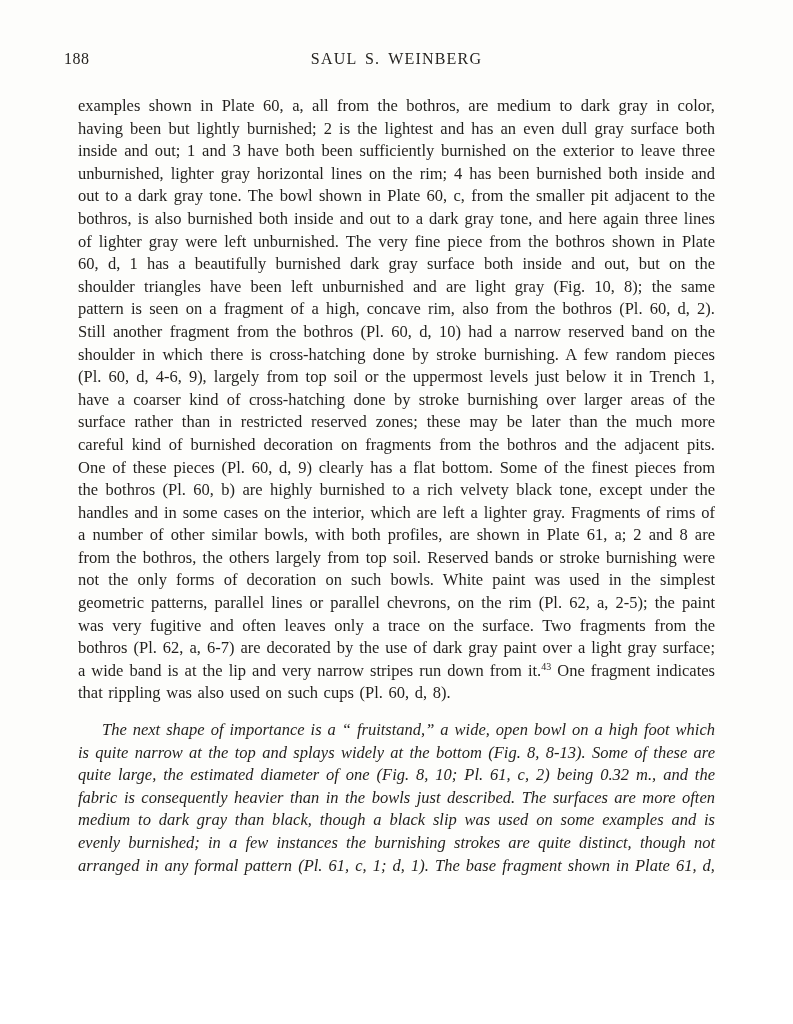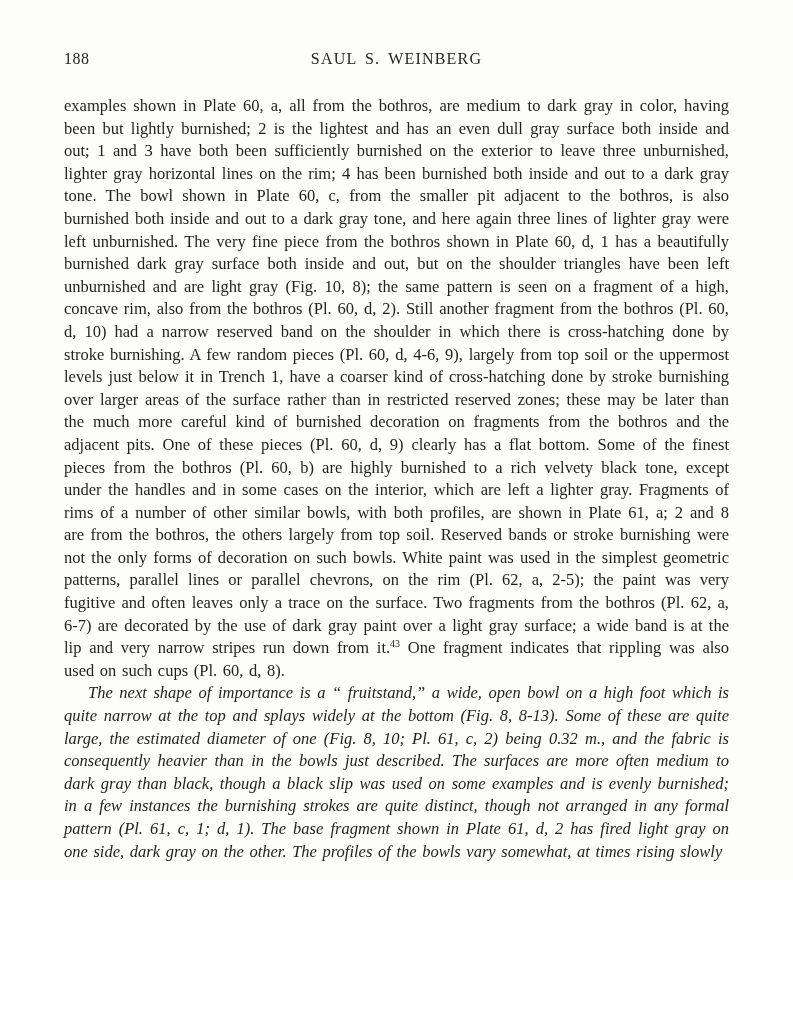--- a/index.html
+++ b/index.html
@@ -30,21 +30,21 @@
     left: 0;
     top: 0;
     letter-spacing: 0.5px;
   }
   .running-head {
     letter-spacing: 1.2px;
     word-spacing: 3px;
     margin-top: 8px;
   }
   .page-body p {
-    margin: 0;
+    margin: 14px;
     font-size: 16.5px;
     line-height: 22.6px;
     text-align: justify;
     word-spacing: 1.5px;
   }
   .para.indent {
     text-indent: 24px;
     font-style: italic;
   }
   sup.fn-ref {

